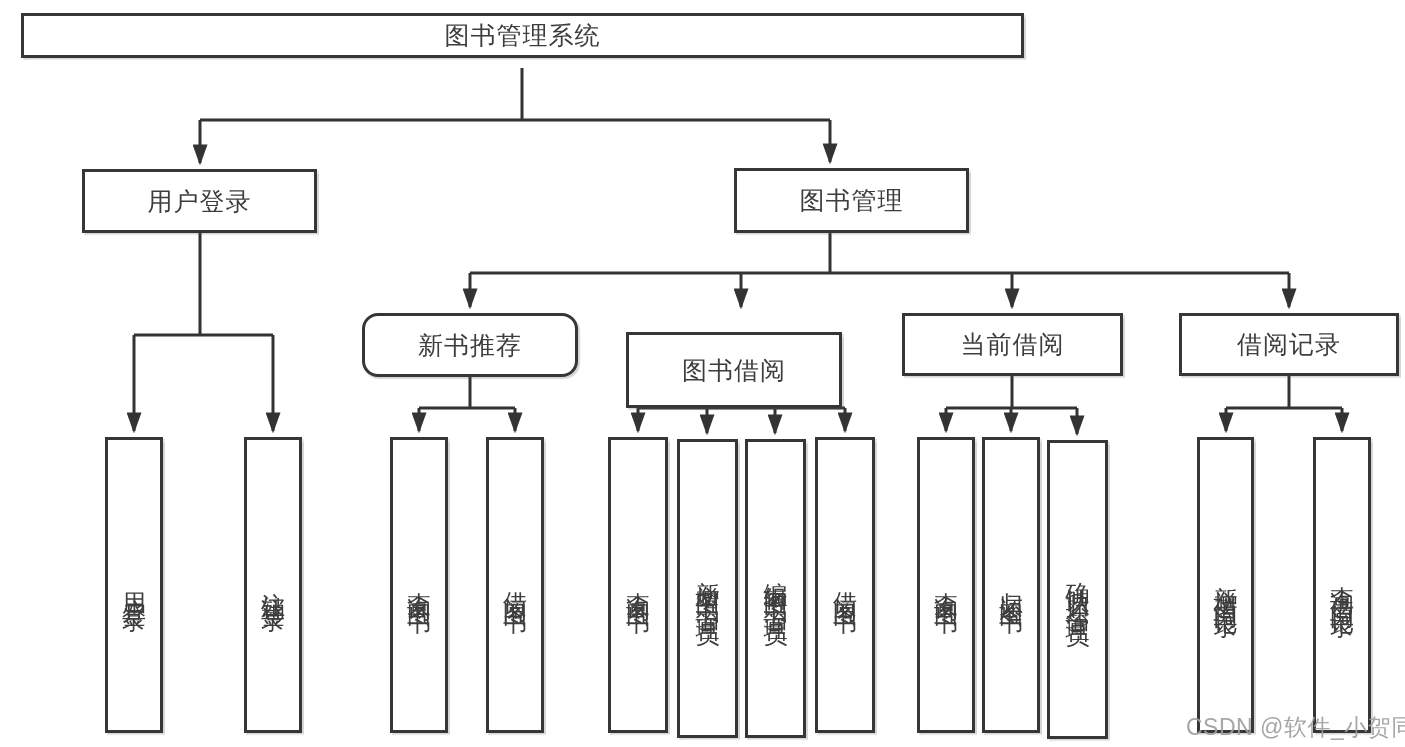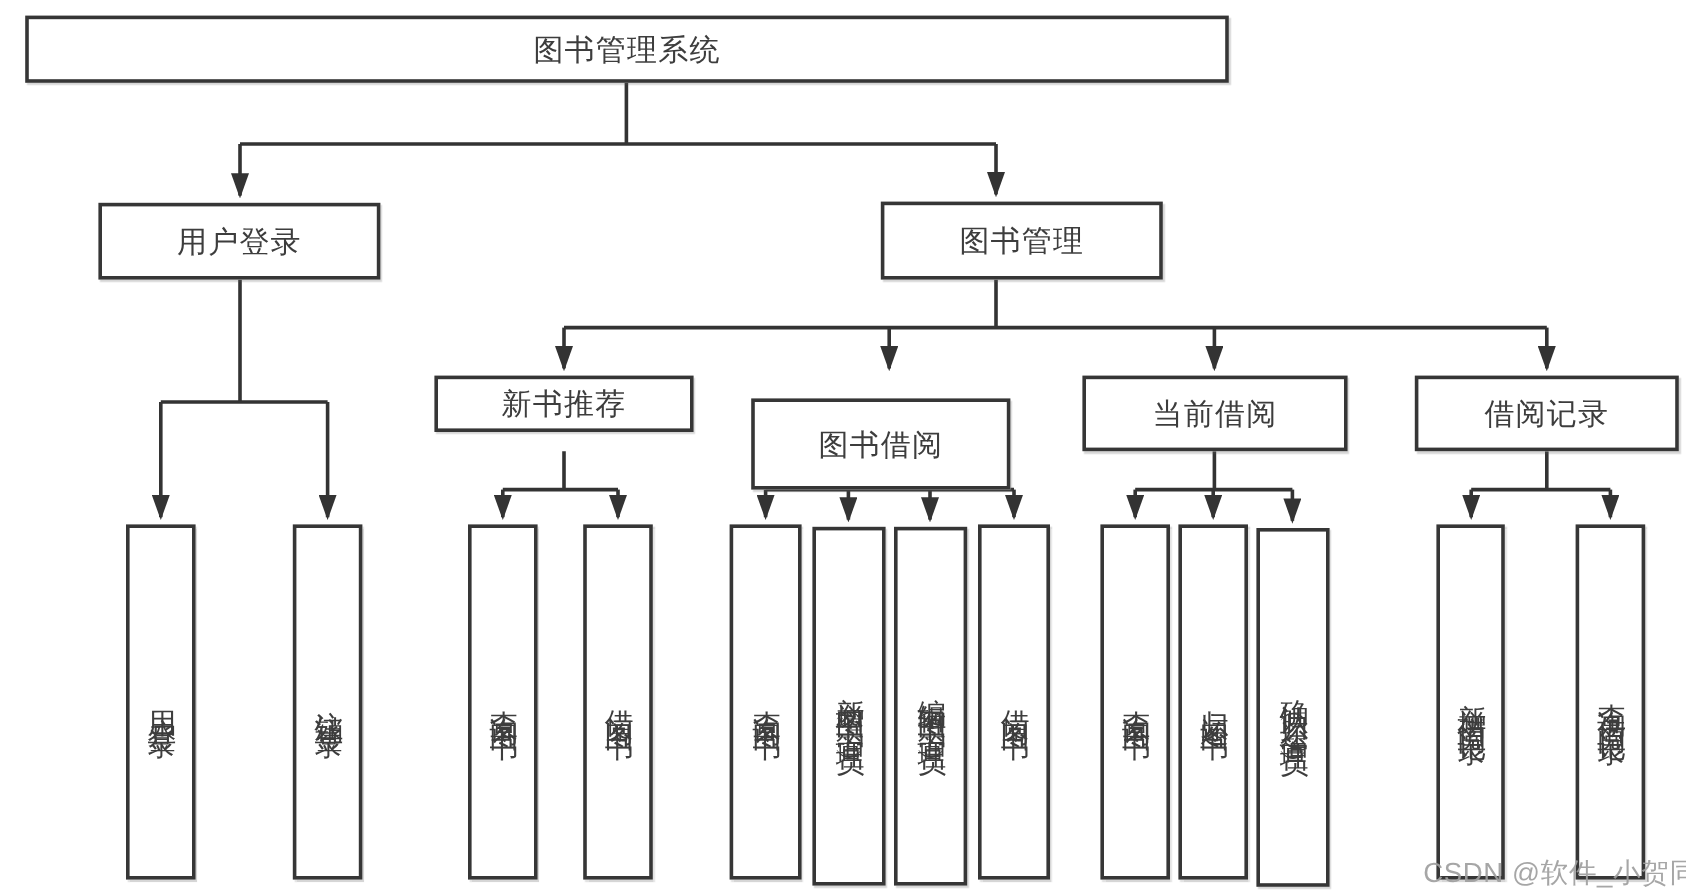--- a/index.html
+++ b/index.html
@@ -101,32 +101,32 @@
       <line x1="946" y1="408" x2="946" y2="431" marker-end="url(#ah)"></line>
       <line x1="1011" y1="408" x2="1011" y2="431" marker-end="url(#ah)"></line>
       <line x1="1077" y1="408" x2="1077" y2="434" marker-end="url(#ah)"></line>
 
       <path d="M1289,376 V408 M1226,408 H1342"></path>
       <line x1="1226" y1="408" x2="1226" y2="431" marker-end="url(#ah)"></line>
       <line x1="1342" y1="408" x2="1342" y2="431" marker-end="url(#ah)"></line>
     </g>
   </svg>
 
-  <div class="node hbox" style="left:21px; top:13px; width:1003px; height:56px;">
+  <div class="node hbox" style="left:21px; top:13px; width:1003px; height:45px;">
     <span>图书管理系统</span>
   </div>
 
   <div class="node hbox" style="left:82px; top:169px; width:235px; height:64px;">
     <span>用户登录</span>
   </div>
   <div class="node hbox" style="left:712px; top:168px; width:235px; height:65px;margin-left:22px;">
     <span>图书管理</span>
   </div>
 
-  <div class="node hbox" style="left:362px; top:313px; width:216px; height:47px;">
+  <div class="node hbox" style="left:362px; top:313px; width:216px; height:64px;border-radius:16px;">
     <span>新书推荐</span>
   </div>
   <div class="node hbox" style="left:626px; top:313px; width:216px; height:76px;margin-top:19px;">
     <span>图书借阅</span>
   </div>
   <div class="node hbox" style="left:1179px; top:313px; width:220px; height:63px;">
     <span>借阅记录</span>
   </div>
   <div class="node hbox" style="left:902px; top:313px; width:221px; height:63px;">
     <span>当前借阅</span>

